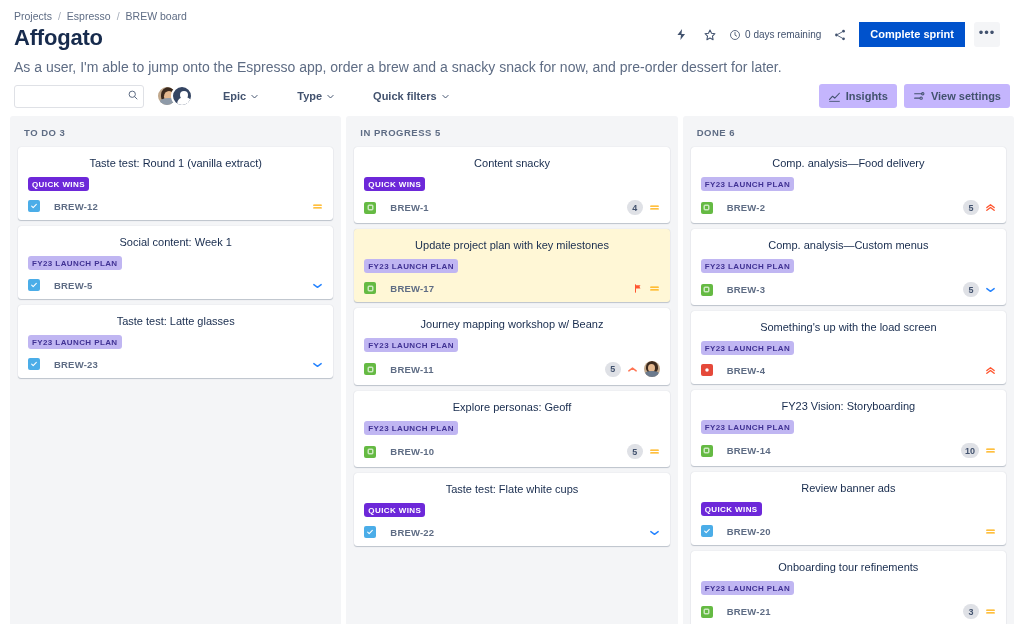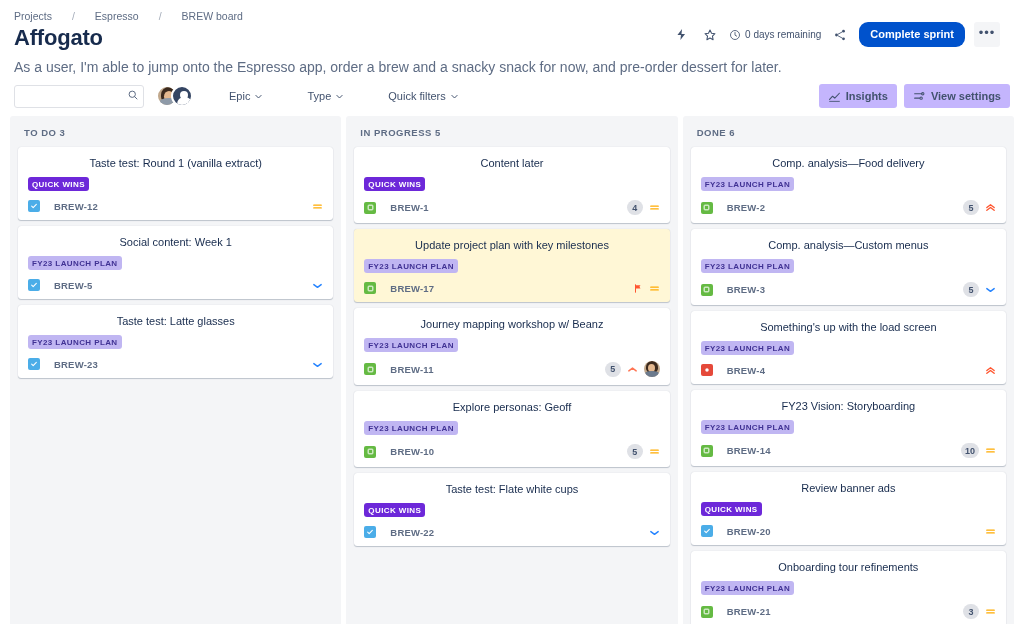--- a/index.html
+++ b/index.html
@@ -6,21 +6,21 @@
   html, body {
     width: 1024px; height: 624px;
     background: #ffffff;
     font-family: "Liberation Sans", sans-serif;
     color: #172B4D;
     overflow: hidden;
   }
 
   
   .page-header { padding: 9px 14px 0 14px; position: relative; }
-  .breadcrumb { font-size: 10.5px; color: #5E6C84; line-height: 14px; display: flex; gap: 20px; }
+  .breadcrumb { font-size: 10.5px; color: #5E6C84; line-height: 14px; display: flex; gap: 6px; }
   .breadcrumb a { color: #5E6C84; text-decoration: none; }
   .breadcrumb .sep { color: #A5ADBA; }
   .page-title {
     font-size: 22px; font-weight: bold; letter-spacing: -0.2px;
     color: #172B4D; margin-top: 3px; line-height: 23px;
   }
   .page-desc { font-size: 14px; color: #5E6C84; margin-top: 12px; line-height: 13px; }
 
   .header-actions {
     position: absolute; right: 24px; top: 22px;
@@ -28,21 +28,21 @@
   }
   .hdr-icon {
     width: 20px; height: 20px; display: flex; align-items: center; justify-content: center;
     color: #42526E; cursor: pointer; border-radius: 3px;
   }
   .days-remaining {
     display: flex; align-items: center; gap: 4px;
     font-size: 10px; color: #42526E; white-space: nowrap;
   }
   .btn-primary {
-    background: #0052CC; color: #fff; border: none; border-radius: 9px;
+    background: #0052CC; color: #fff; border: none; border-radius: 0;
     font-size: 11px; font-weight: bold; font-family: inherit;
     padding: 6px 11px; cursor: pointer; line-height: 13px;
   }
   .btn-more {
     background: #F4F5F7; border: none; border-radius: 3px; color: #42526E;
     width: 26px; height: 25px; font-size: 13px; cursor: pointer;
     display: flex; align-items: center; justify-content: center;
     letter-spacing: 1px; padding-bottom: 4px;
   }
 
@@ -84,22 +84,22 @@
   .avatar-anon .head {
     position: absolute; left: 7px; top: 3.5px; width: 8px; height: 8px;
     background: #fff; border-radius: 50%;
   }
   .avatar-anon .shoulders {
     position: absolute; left: 3.5px; bottom: 0px; width: 15px; height: 8px;
     background: #fff; border-radius: 7px 7px 0 0;
   }
   .filter-dd {
     display: flex; align-items: center; gap: 4px;
-    font-size: 11px; font-weight: normal; color: #42526E;
-    padding: 4px 8px; margin-left: 28px; border-radius: 3px; cursor: pointer;
+    font-size: 11px; font-weight: bold; color: #42526E;
+    padding: 4px 8px; margin-left: 22px; border-radius: 3px; cursor: pointer;
     background: transparent; border: none; font-family: inherit;
   }
   .bar-right { margin-left: auto; display: flex; gap: 7px; }
   .btn-std {
     display: flex; align-items: center; gap: 5px;
     background: #c4b5fd; border: none; border-radius: 3px;
     font-size: 11px; font-weight: bold; color: #42526E; font-family: inherit;
     padding: 5px 9px; cursor: pointer; line-height: 14px;
   }
 
@@ -322,21 +322,21 @@
             <span class="prio">
               <svg width="11" height="11" viewBox="0 0 24 24">
                 <path d="M4 10l8 6 8-6" fill="none" stroke="#2684FF" stroke-width="3.2" stroke-linecap="round" stroke-linejoin="round"></path>
               </svg>
             </span>
           </span>
         </div></div>
     </div>
     <div class="column">
       <div class="col-header">IN PROGRESS 5</div>
-      <div class="card"><div class="card-title">Content later</div><span class="epic-tag epic-quick">QUICK WINS</span><div class="card-footer">
+      <div class="card"><div class="card-title">Content snacky</div><span class="epic-tag epic-quick">QUICK WINS</span><div class="card-footer">
           <span class="type-icon type-story">
             <svg width="7" height="7" viewBox="0 0 24 24">
               <rect x="4" y="4" width="16" height="16" rx="2" fill="none" stroke="#fff" stroke-width="3.4"></rect>
             </svg>
           </span>
           <a class="issue-key" href="#">BREW-1</a>
           <span class="footer-right">
             <span class="points">4</span>
             <span class="prio">
               <svg width="11" height="11" viewBox="0 0 24 24">

